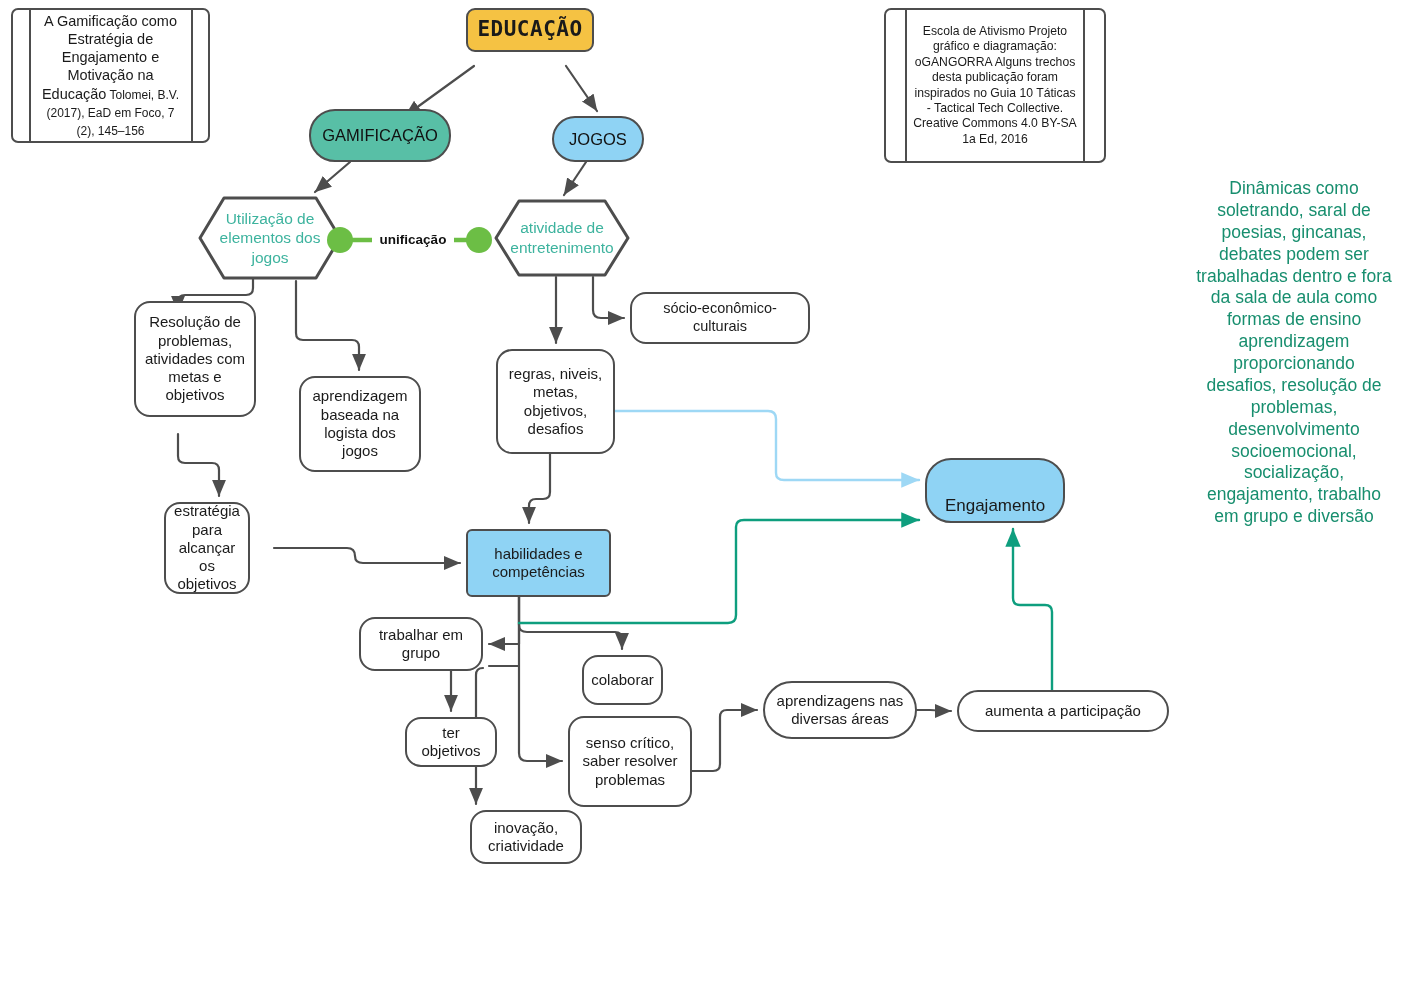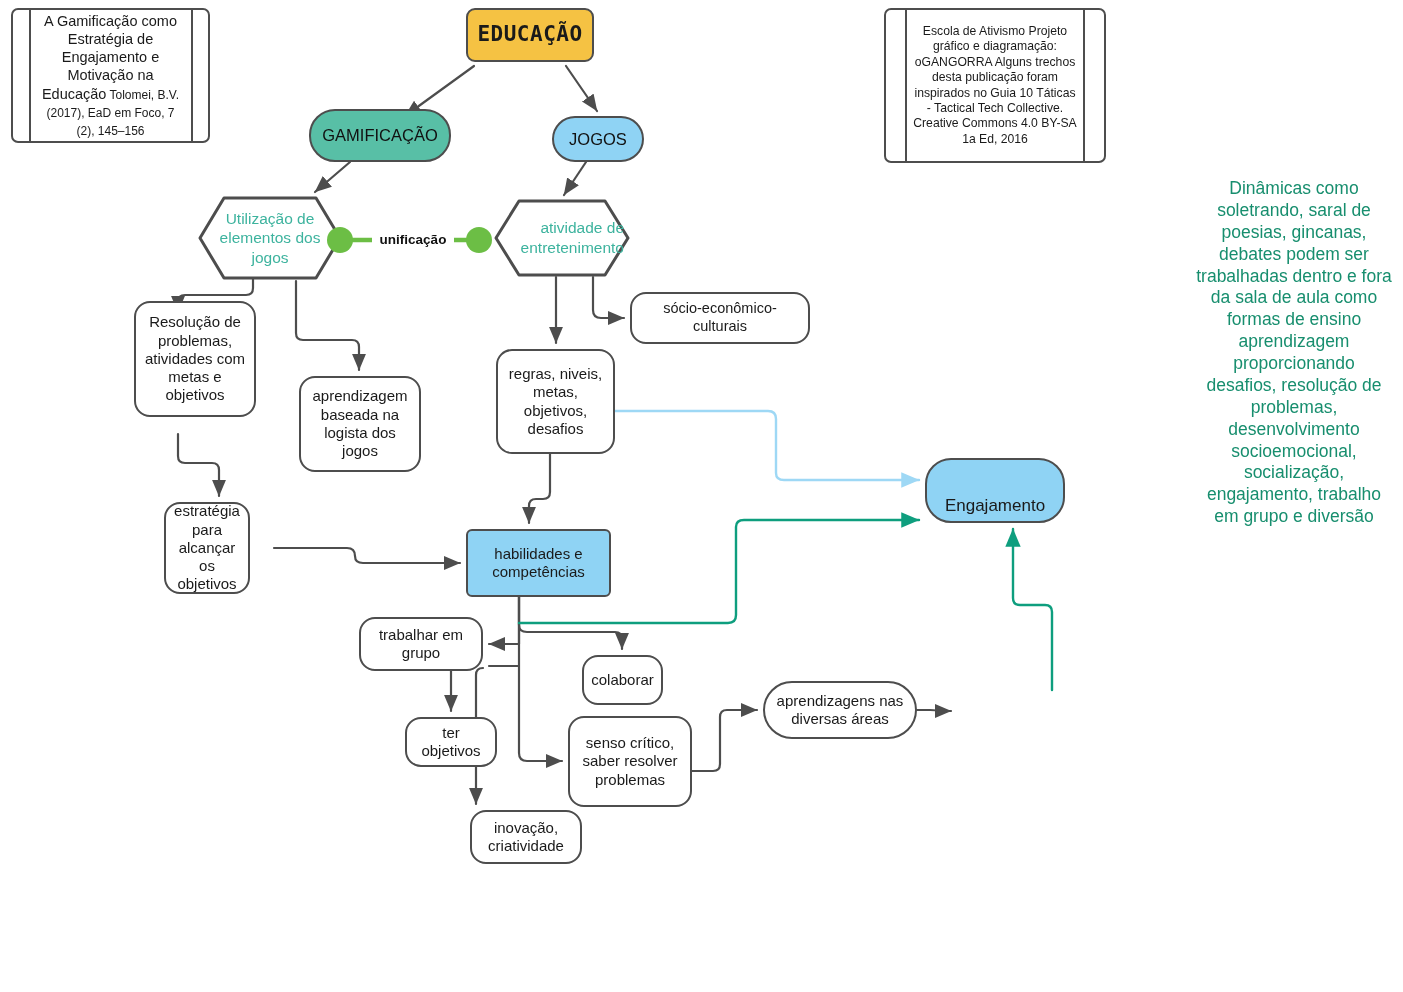--- a/index.html
+++ b/index.html
@@ -31,21 +31,21 @@
     height:100%;box-sizing:border-box;display:flex;align-items:center;justify-content:center;
     padding:4px 6px;text-align:center;
   }
   .cite-1 .inner{width:164px;font-size:14.5px;line-height:1.26;}
   .cite-1 .small{font-size:12px;}
   .cite-2 .inner{width:180px;font-size:12.2px;line-height:1.27;}
   .rrect{border-radius:16px;}
 
   
   #n-educacao{
-    left:466px;top:8px;width:128px;height:54px;
+    left:466px;top:8px;width:128px;height:44px;
     background:#F5C243;border-color:#4d4d4d;border-radius:9px;
     font-family:"DejaVu Sans Mono","Liberation Mono",monospace;
     font-weight:700;font-size:21px;letter-spacing:0.5px;color:#1a1a1a;
   }
   #n-gamificacao{
     left:309px;top:109px;width:142px;height:53px;
     background:#58BFA6;border-radius:26px;font-size:16.5px;color:#111;
   }
   #n-jogos{
     left:552px;top:116px;width:92px;height:46px;
@@ -56,21 +56,21 @@
   .hex{
     position:absolute;display:flex;align-items:center;justify-content:center;
     text-align:center;color:#3DB39E;font-size:15.5px;line-height:1.26;
     box-sizing:border-box;
   }
   .hex .hexbody{
     position:absolute;left:0;top:0;width:100%;height:100%;
   }
   .hex .hextxt{position:relative;z-index:2;padding:0 6px;}
   #n-hex-1{left:198px;top:196px;width:144px;height:84px;}
-  #n-hex-2{left:494px;top:199px;width:136px;height:78px;text-align:right;}
+  #n-hex-2{left:494px;top:199px;width:136px;height:78px;}
 
   
   #n-resolucao{left:134px;top:301px;width:122px;height:116px;font-size:15px;}
   #n-aprendizagem{left:299px;top:376px;width:122px;height:96px;font-size:15px;}
   #n-socio{left:630px;top:292px;width:180px;height:52px;font-size:14.5px;}
   #n-regras{left:496px;top:349px;width:119px;height:105px;font-size:15px;}
   #n-estrategia{left:164px;top:502px;width:86px;height:92px;font-size:15px;}
   #n-trabalhar{left:359px;top:617px;width:124px;height:54px;font-size:15px;}
   #n-colaborar{left:582px;top:655px;width:81px;height:50px;font-size:15px;}
   #n-ter{left:405px;top:717px;width:92px;height:50px;font-size:15px;}
@@ -270,16 +270,19 @@
   </div>
 
   <div class="node rrect" id="n-inovacao">
     <span>inovação, criatividade</span>
   </div>
 
   <div class="node" id="n-aprendizagens">
     <span>aprendizagens nas diversas áreas</span>
   </div>
 
+  <div class="node" id="n-aumenta">
+    <span>aumenta a participação</span>
+  </div>
 
   <div id="side-note">Dinâmicas como soletrando, saral de poesias, gincanas, debates podem ser trabalhadas dentro e fora da sala de aula como formas de ensino aprendizagem proporcionando desafios, resolução de problemas, desenvolvimento socioemocional, socialização, engajamento, trabalho em grupo e diversão</div>
 
 </div>
 
 </body></html>

